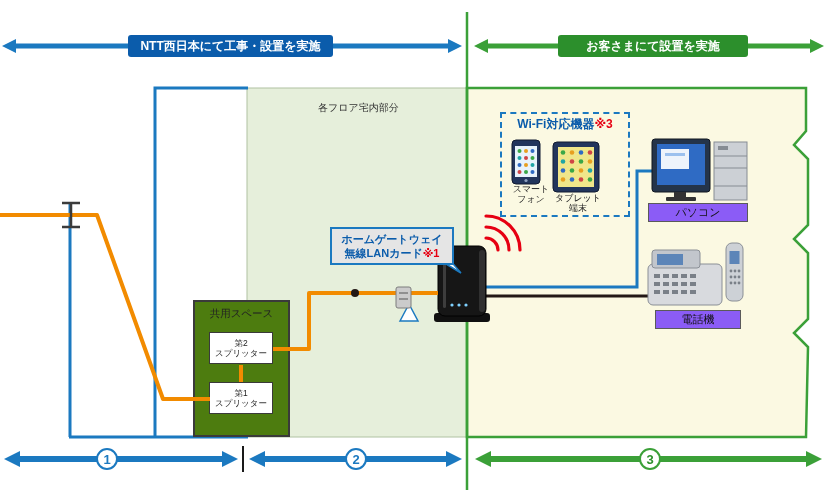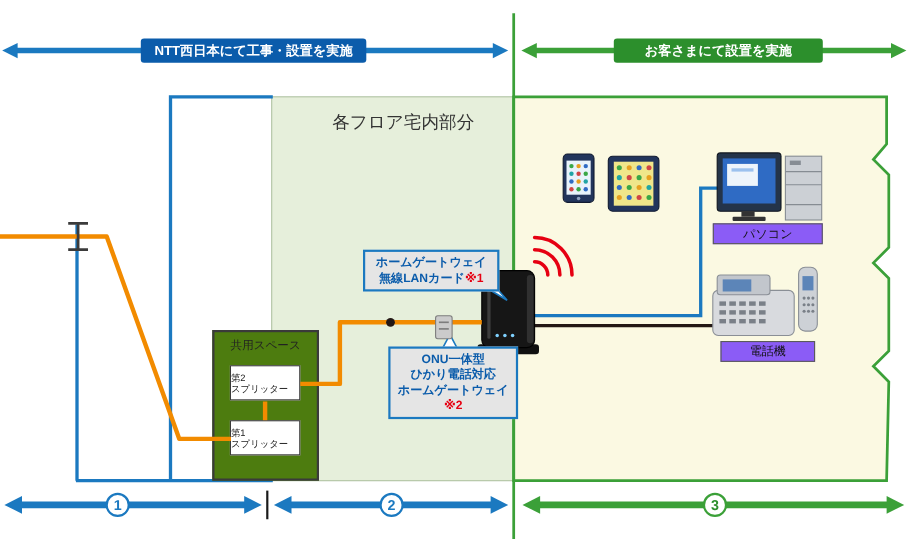--- a/index.html
+++ b/index.html
@@ -13,30 +13,30 @@
   #base-layer { z-index:0; }
 
   .zone-label {
     position:absolute; top:35px; height:22px; z-index:1;
     display:flex; align-items:center; justify-content:center;
     color:#fff; font-weight:bold; font-size:12px; border-radius:3px; white-space:nowrap;
   }
   .zone-label.ntt { left:128px; width:205px; background:#0b5cab; }
   .zone-label.cust { left:558px; width:190px; background:#2c8f2c; }
 
-  .floor-label { position:absolute; left:302px; top:101px; font-size:16px; color:#333; z-index:1; }
+  .floor-label { position:absolute; left:318px; top:101px; font-size:10px; color:#333; z-index:1; }
 
   .shared-box {
     position:absolute; left:193px; top:300px; width:97px; height:137px;
     background:#4d7c0f; border:2px solid #3a3a3a; z-index:1;
   }
   .shared-title { margin-top:5px; text-align:center; font-size:10.5px; color:#222; }
   .splitter {
     position:absolute; left:14px; width:64px; height:32px;
-    background:#fff; border:1px solid #3a3a3a; text-align:left;
+    background:#fff; border:1px solid #3a3a3a; text-align:center;
     font-size:8.5px; line-height:10px; padding-top:5px; color:#222;
   }
   .splitter.s2 { top:30px; }
   .splitter.s1 { top:80px; }
 
   .callout {
     position:absolute; background:#e5e5e5; border:2px solid #1b79c0; z-index:1;
     color:#0b5cab; font-size:11px; font-weight:bold; text-align:center;
     line-height:14px; padding:3px 2px;
   }
@@ -244,28 +244,34 @@
     </div>
   </div>
 
   <div class="callout wlan">
     <div>ホームゲートウェイ</div>
     <div>
       <span>無線LANカード</span><span class="note-red">※1</span>
     </div>
   </div>
 
-  <div class="callout onu">
-    <div>ONU一体型</div>
-    <div>ひかり電話対応</div>
-    <div>
-      <span>ホームゲートウェイ</span><span class="note-red">※2</span>
-    </div>
-  </div>
-
+
+  <div class="wifi-box">
+    <div class="wifi-title">
+      <span>Wi-Fi対応機器</span><span class="note-red">※3</span>
+    </div>
+    <div class="dev-label sp">
+      <div>スマート</div>
+      <div>フォン</div>
+    </div>
+    <div class="dev-label tb">
+      <div>タブレット</div>
+      <div>端末</div>
+    </div>
+  </div>
 
   <div class="device-label pc">
     <span>パソコン</span>
   </div>
   <div class="device-label tel">
     <span>電話機</span>
   </div>
 
   <div class="step-circle c1">
     <span>1</span>

